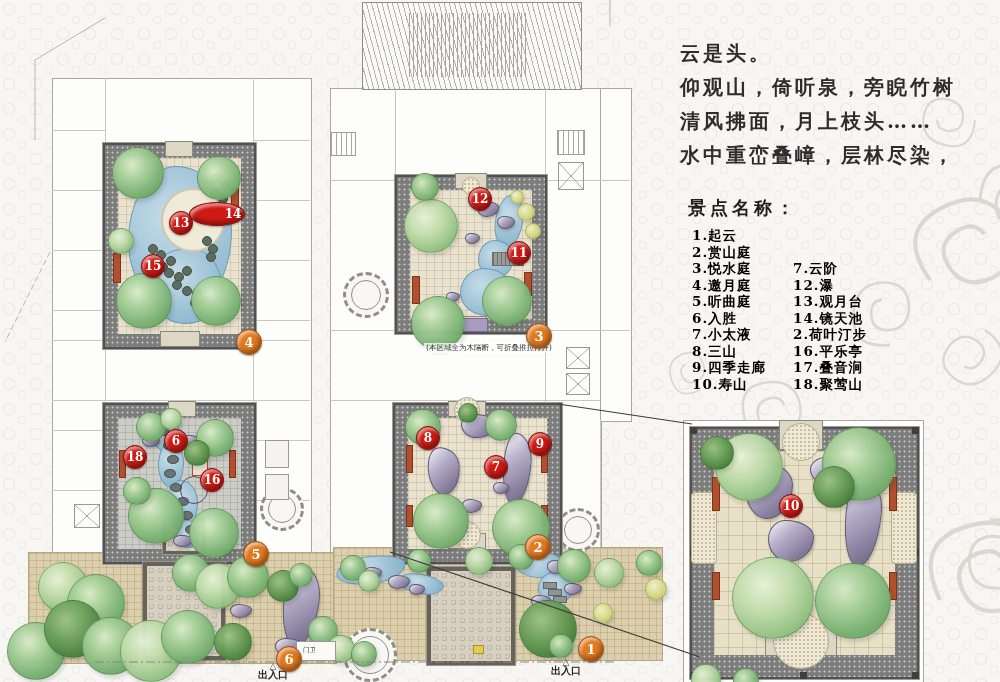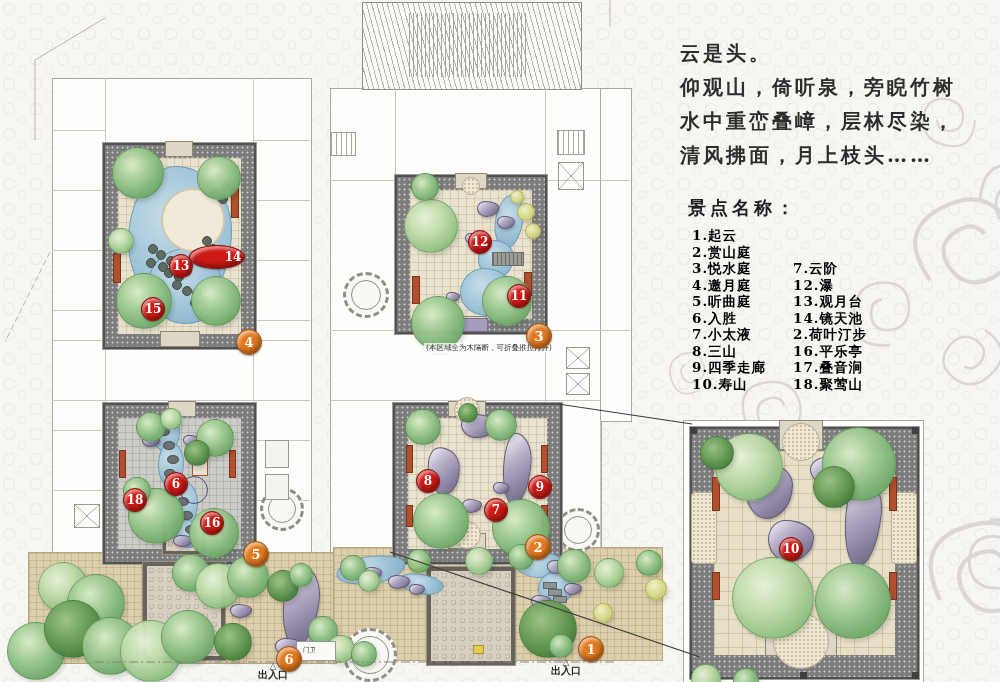--- a/index.html
+++ b/index.html
@@ -61,21 +61,21 @@
   .rock{position:absolute;border:1px solid #5e5773;border-radius:38% 62% 55% 45% / 45% 40% 60% 55%;
     background:linear-gradient(140deg,#efedf4 5%,#b9b2ca 35%,#8d84a4 70%,#696178 100%);
     box-shadow:1px 2px 3px rgba(0,0,0,.22);}
   .pad{position:absolute;width:8px;height:8px;border-radius:50%;background:#5d6b60;border:1px solid #414d44;}
   .step{position:absolute;width:10px;height:7px;border-radius:50%;background:#6d7372;border:1px solid #4c5251;}
   .pav{position:absolute;border-radius:50%;background:radial-gradient(circle at 40% 35%,#cdbad8 0%,#a械 0%,#a98fc0 45%,#7d619a 100%);border:1px solid #5d4678;}
   
   .mk{position:absolute;border-radius:50%;color:#fff;display:flex;align-items:center;justify-content:center;
     font-family:"DejaVu Serif","Liberation Serif",serif;font-weight:bold;z-index:40;
     box-shadow:inset -2px -3px 4px rgba(0,0,0,.35), inset 2px 3px 3px rgba(255,255,255,.5), 0 1px 2px rgba(0,0,0,.35);}
-  .mk.red{width:22px;height:22px;font-size:12px;background:#ce1a14;border:1px solid #8d0f0b;margin-top:43px;}
+  .mk.red{width:22px;height:22px;font-size:12px;background:#ce1a14;border:1px solid #8d0f0b;}
   .mk.orange{width:24px;height:24px;font-size:13px;background:#e2791f;border:1px solid #a45312;}
   
   .quote{position:absolute;left:680px;top:36px;width:320px;color:#2d2d2d;font-weight:bold;
     font-size:20px;line-height:34px;letter-spacing:3px;z-index:30;}
   .legendBox{position:absolute;left:688px;top:196px;color:#1f1f1f;z-index:30;}
   .legendBox .ti{font-size:18px;font-weight:bold;letter-spacing:4px;margin-bottom:10px;}
   .lcol{position:absolute;font-size:13.5px;font-weight:bold;line-height:16.5px;letter-spacing:1px;white-space:nowrap;}
   .lcol div{height:16.5px;}
   .note{position:absolute;left:424px;top:343px;font-size:7.5px;color:#333;background:rgba(255,255,255,.75);
     padding:0 2px;z-index:30;white-space:nowrap;font-family:"DejaVu Sans","Liberation Sans",sans-serif;}
@@ -394,22 +394,22 @@
     <path d="M50,252 L5,342" stroke="#b8b5af" stroke-width="1" stroke-dasharray="6 3" fill="none"></path>
     <path d="M610,0 L610,26" stroke="#b8b5af" stroke-width="1" fill="none"></path>
     <path d="M95,662 L615,662" stroke="#8a8782" stroke-width="1" stroke-dasharray="9 3 2 3"></path>
     <path d="M558,404 L692,424" stroke="#3c3c3c" stroke-width="1.2"></path>
     <path d="M390,552 L700,657" stroke="#3c3c3c" stroke-width="1.2"></path>
   </svg>
 
   <div class="quote">
     <div>云是头。</div>
     <div>仰观山，倚听泉，旁睨竹树</div>
+    <div>清风拂面，月上枝头……</div>
     <div>水中重峦叠嶂，层林尽染，</div>
-    <div>清风拂面，月上枝头……</div>
   </div>
 
   <div class="legendBox">
     <div class="ti">景点名称：</div>
   </div>
   <div class="lcol" style="left:692px;top:227px;">
     <div>1.起云</div>
     <div>2.赏山庭</div>
     <div>3.悦水庭</div>
     <div>4.邀月庭</div>

